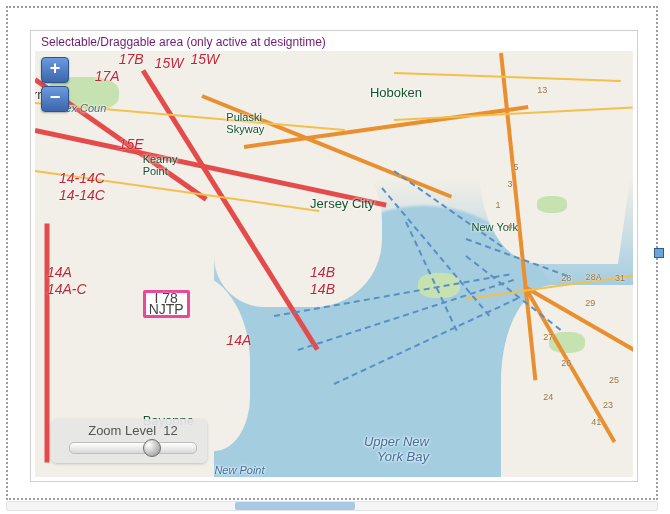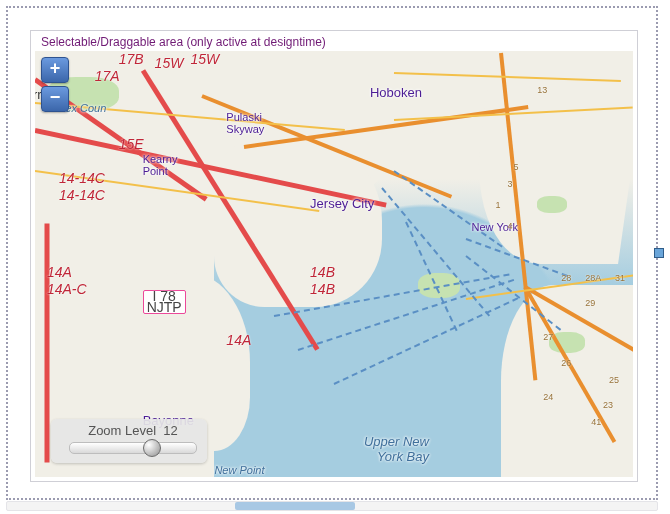--- a/index.html
+++ b/index.html
@@ -128,40 +128,40 @@
   .ferry {
     position: absolute;
     height: 0;
     border-top: 2px dashed #5a8fc4;
     transform-origin: left center;
   }
 
   
   .place {
     position: absolute;
-    color: #4c1d95;
+    color: #14532d;
     font-size: 13px;
     font-weight: 400;
     text-shadow: 0 0 3px #fff, 0 0 3px #fff;
     white-space: nowrap;
   }
   .place.italic { font-style: italic; color:#3f6f9b; }
 
   .shield {
     position: absolute;
     font-size: 14px;
     color: #c02638;
     font-style: italic;
     text-shadow: 0 0 2px #fff;
     white-space: nowrap;
   }
   .shield.box {
     font-style: normal;
     background: #fff;
-    border: 1px solid #ec4899;
+    border: 3px solid #ec4899;
     border-radius: 2px;
     padding: 0 3px;
     color:#444;
     text-align:center;
     line-height:11px;
   }
   .exit {
     position:absolute;
     font-size:9px;
     color:#98733a;
@@ -314,21 +314,21 @@
       <div class="exit" style="left:79%;top:40%;">4</div>
       <div class="exit" style="left:80%;top:26%;">5</div>
       <div class="exit" style="left:84%;top:8%;">13</div>
       <div class="exit" style="left:93%;top:86%;">41</div>
       <div class="exit" style="left:95%;top:82%;">23</div>
       <div class="exit" style="left:85%;top:80%;">24</div>
       <div class="exit" style="left:96%;top:76%;">25</div>
       <div class="exit" style="left:88%;top:72%;">26</div>
       <div class="exit" style="left:85%;top:66%;">27</div>
       <div class="exit" style="left:88%;top:52%;">28</div>
-      <div class="exit" style="left:92%;top:52%;">28A</div>
+      <div class="exit" style="left:92%;top:52%;font-family:Liberation Mono, monospace;">28A</div>
       <div class="exit" style="left:92%;top:58%;">29</div>
       <div class="exit" style="left:97%;top:52%;text-align:right;">31</div>
 
       <div class="zoom-btns">
         <div class="zoom-btn">+</div>
         <div class="zoom-btn">−</div>
       </div>
 
       <div class="zoom-panel">
         <div class="label-row">

